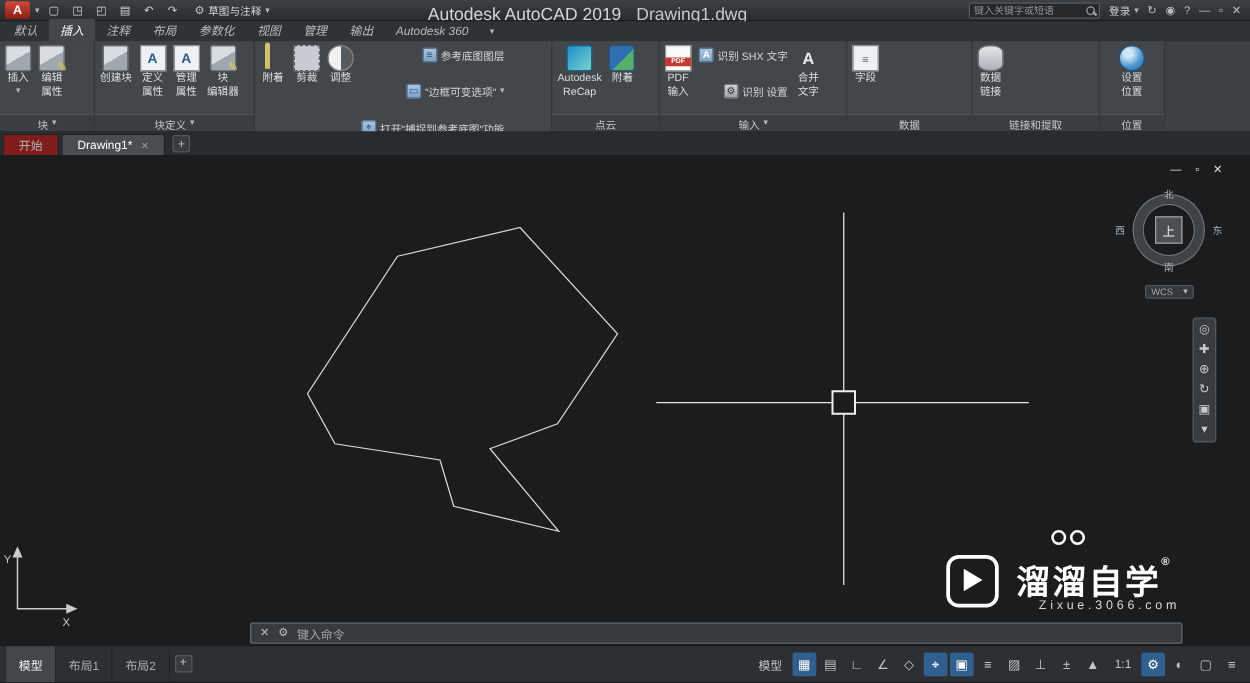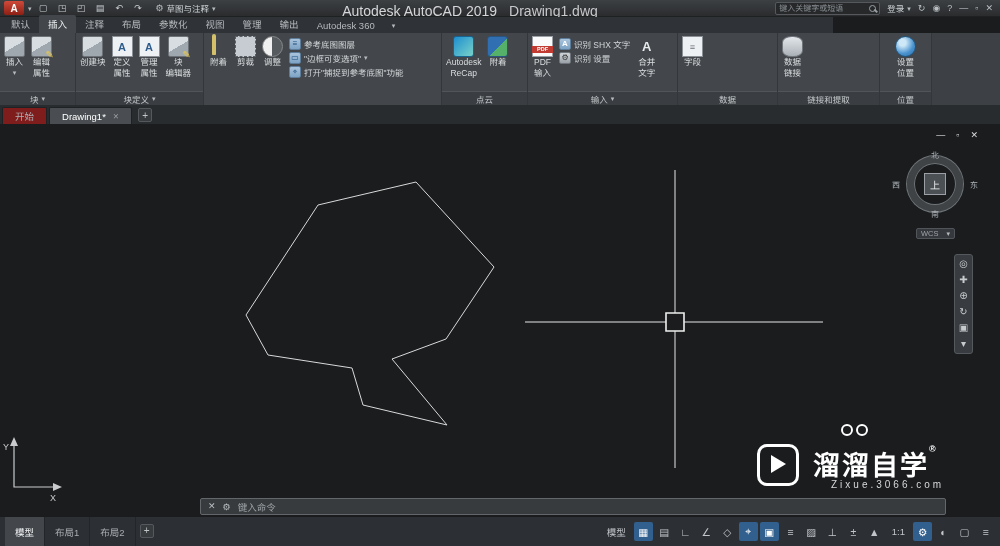--- a/index.html
+++ b/index.html
@@ -20,34 +20,34 @@
   .tb-right{margin-left:auto;display:flex;align-items:center;gap:7px;padding-right:3px;}
   .search{width:105px;height:13px;background:#26282a;border:1px solid #55595d;border-radius:2px;display:flex;align-items:center;padding:0 3px;}
   .search input{flex:1;min-width:0;background:transparent;border:none;outline:none;color:#cfd3d6;font-size:8px;}
   .search input::placeholder{color:#8b9094;}
   .mag{width:7px;height:7px;border:1.5px solid #9aa0a5;border-radius:50%;position:relative;flex:none;}
   .mag::after{content:"";position:absolute;width:4px;height:1.5px;background:#9aa0a5;right:-3px;bottom:-1px;transform:rotate(45deg);}
   .tbi{font-size:9px;color:#b9bec2;line-height:1;}
   .login{font-size:8.5px;color:#cfd3d6;display:flex;align-items:center;gap:3px;white-space:nowrap;}
 
   
-  .tabsrow{position:absolute;top:17px;left:0;width:833px;height:16px;background:#2f3236;display:flex;align-items:flex-end;padding-left:2px;}
+  .tabsrow{position:absolute;top:17px;left:0;width:1000px;height:16px;background:#2f3236;display:flex;align-items:flex-end;padding-left:2px;font-style:italic;}
   .tabs{display:flex;align-items:flex-end;height:100%;}
   .rtab{padding:2px 9px;font-size:9.5px;color:#b6babd;white-space:nowrap;}
   .rtab.active{background:#43474b;color:#f0f1f2;border-radius:2px 2px 0 0;}
   .tabsrow>.caret{margin:0 0 4px 8px;}
 
   
   .ribbon{position:absolute;top:33px;left:0;width:1000px;height:72px;background:#3d4145;display:flex;}
   .panel{height:72px;display:flex;flex-direction:column;background:#43474b;border-right:1px solid #33363a;flex:none;}
   .pbody{flex:1;display:flex;align-items:flex-start;padding:2px 2px 0;gap:2px;}
   .plabel{height:14px;background:#3a3e42;border-top:1px solid #515559;display:flex;align-items:center;justify-content:center;gap:3px;font-size:8.5px;color:#c3c7ca;white-space:nowrap;}
   .vbtn{display:flex;flex-direction:column;align-items:center;gap:1px;padding:1px 2px;border-radius:2px;}
   .vbtn .lbl{font-size:8.5px;line-height:1.15;color:#dcdee0;text-align:center;white-space:nowrap;}
-  .hcol{display:flex;flex-direction:column;gap:1px;padding-top:2px;min-width:0;}
+  .hcol{display:flex;flex-direction:column;gap:16px;padding-top:2px;min-width:0;align-items:flex-end;}
   .hbtn{display:flex;align-items:center;gap:3px;font-size:8.5px;color:#d3d6d8;height:13px;padding:0 2px;white-space:nowrap;}
   .ic{width:21px;height:21px;position:relative;flex:none;}
   .ic-s{width:12px;height:12px;flex:none;border-radius:2px;position:relative;display:flex;align-items:center;justify-content:center;font-size:8px;color:#333;}
 
   .ic-cube{background:linear-gradient(150deg,#d8dde2 50%,#9fa7af 50%);border:1px solid #6c7278;border-radius:2px;}
   .pencil::after{content:"✎";position:absolute;right:-3px;bottom:-4px;font-size:10px;color:#e8c84a;}
   .ic-attr{background:#eef1f4;border:1px solid #8a9096;display:flex;align-items:center;justify-content:center;color:#2e5d8e;font-weight:bold;font-size:11px;}
   .ic-clipframe{background:#c7ccd2;border:1px dashed #5a6066;}
   .ic-adjust{border-radius:50%;background:linear-gradient(90deg,#f0f0f0 50%,#565b60 50%);border:1px solid #888;}
   .ic-clip{width:12px;height:17px;border:2px solid #d4c06a;border-radius:6px 6px 2px 2px;transform:rotate(40deg);margin:2px 4px 0;}

